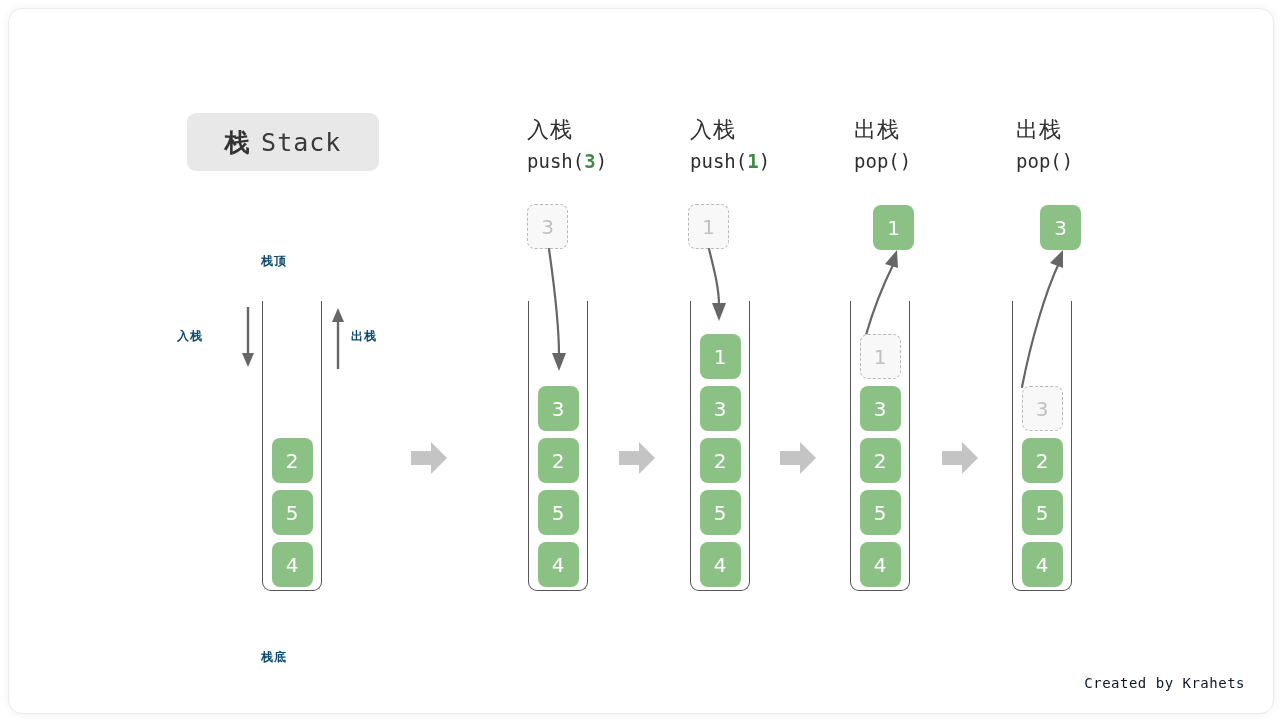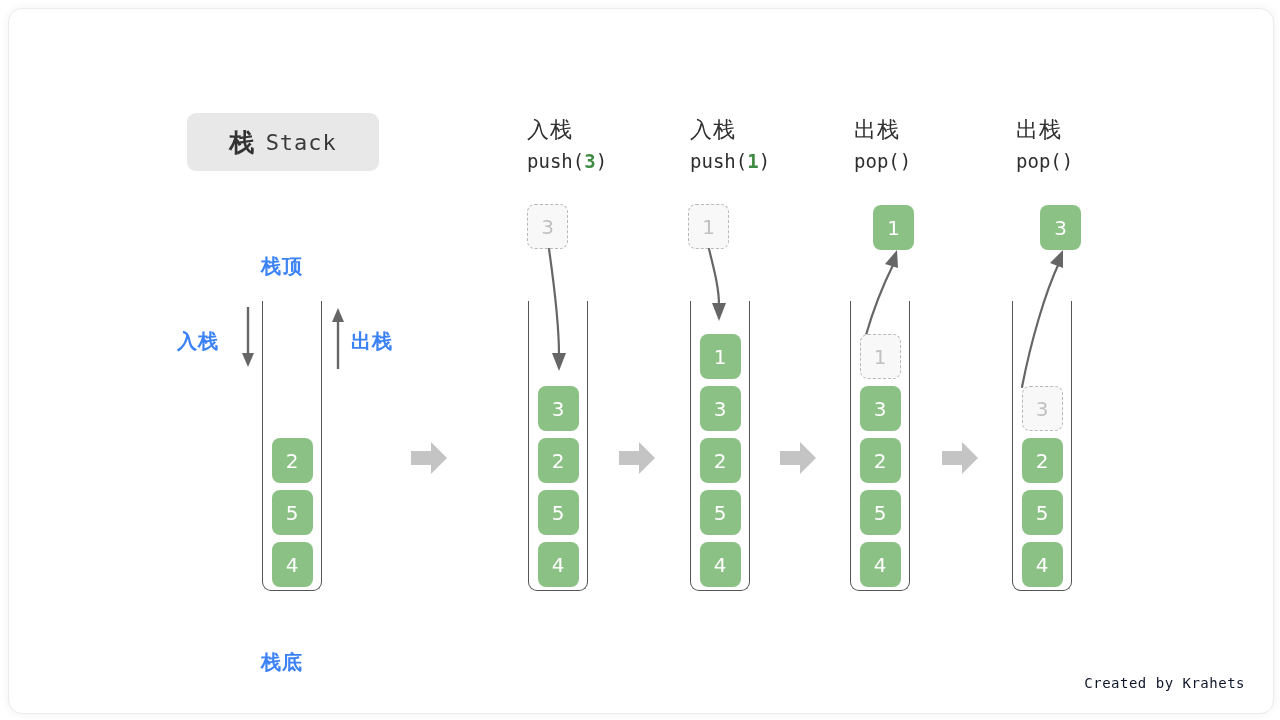--- a/index.html
+++ b/index.html
@@ -45,21 +45,21 @@
   }
   #title-chip .t-cn {
     font-family: "DejaVu Sans", "Liberation Sans", sans-serif;
     font-weight: 700;
     font-size: 25px;
     color: #333333;
     letter-spacing: 0.5px;
   }
   #title-chip .t-en {
     font-family: "DejaVu Sans Mono", "Liberation Mono", monospace;
-    font-size: 22px;
+    font-size: 25px;
     color: #3a3a3a;
     margin-left: 11px;
     letter-spacing: 1px;
   }
 
   
   .step-head {
     width: 170px;
     text-align: left;
   }
@@ -135,22 +135,22 @@
     font-size: 20px;
     box-sizing: border-box;
   }
   .float-box.filled { background: #8cc185; color: #ffffff; }
   .float-box.ghost  { background: #f8f8f8; color: #c0c0c0; border: 1.6px dashed #b8b8b8; }
 
   
   .side-label {
     font-family: "DejaVu Sans", "Liberation Sans", sans-serif;
     font-weight: 700;
-    font-size: 20px;
-    color: #3b82f6;
+    font-size: 12px;
+    color: #0c4a6e;
     letter-spacing: 1px;
     white-space: nowrap;
   }
 
   
   .block-arrow { width: 40px; height: 40px; }
 
   
   #footer {
     right: 28px;

